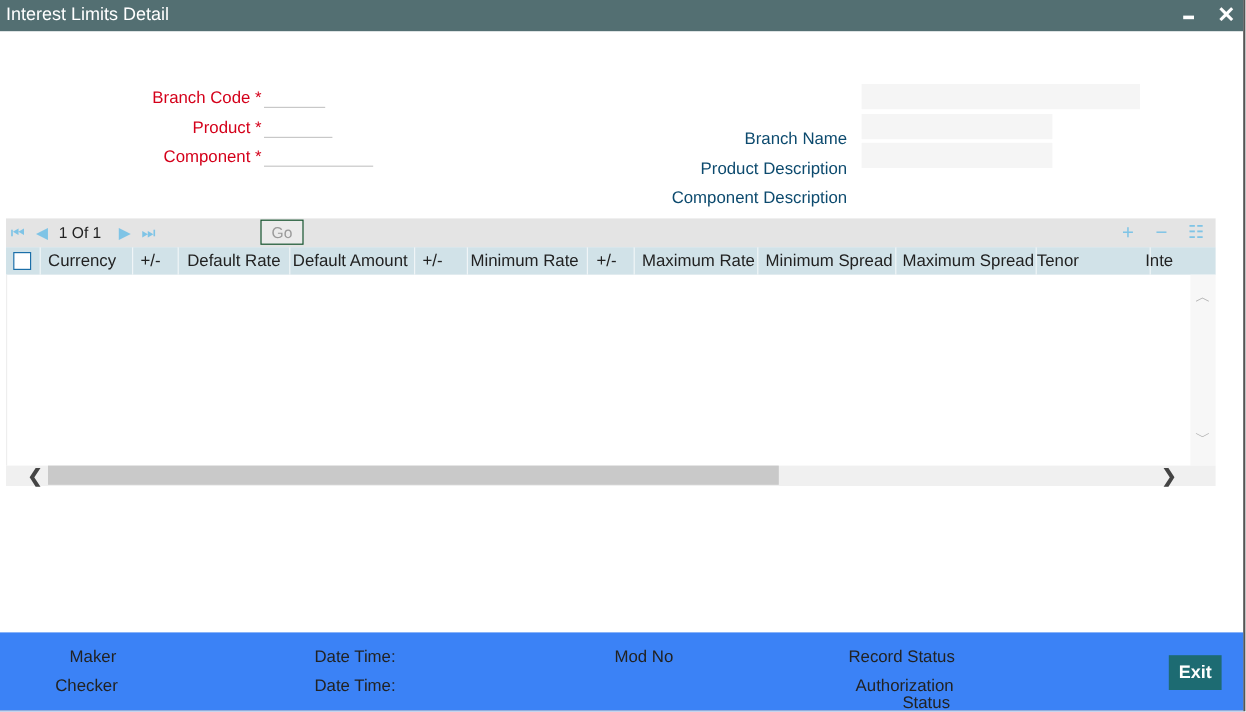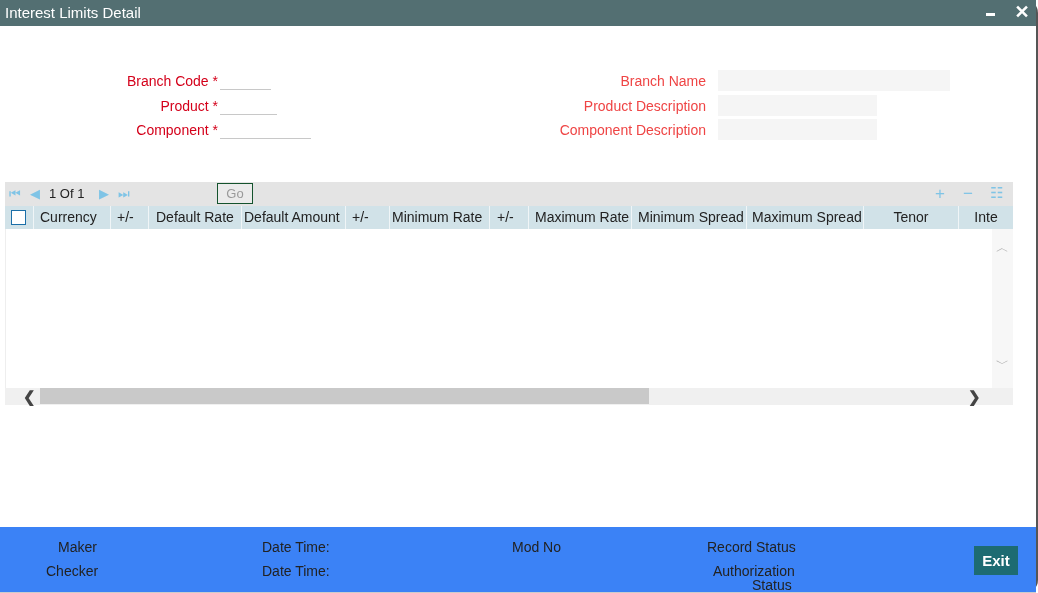--- a/index.html
+++ b/index.html
@@ -1,33 +1,33 @@
 <!DOCTYPE html>
 <html><head>
 <meta charset="utf-8">
 <style>
   * { box-sizing: border-box; margin: 0; padding: 0; }
   html, body { width: 1038px; height: 593px; overflow: hidden; background: #ffffff;
     font-family: "Liberation Sans", sans-serif; font-size: 14px; color: #222; }
-  .window { position: relative; width: 1038px; height: 593px; border-right: 2px solid #555; border-radius: 13px; }
+  .window { position: relative; width: 1038px; height: 593px; border-right: 2px solid #555; }
   .titlebar { position: absolute; left: 0; top: 0; width: 1036px; height: 26px; background: #536f72;
     color: #fff; }
   .titlebar .title { position: absolute; left: 5px; top: 4px; font-size: 15px; }
   .titlebar .btn { position: absolute; top: 2px; width: 20px; height: 20px; color: #fff; cursor: pointer; }
   .titlebar .min { left: 981px; }
   .titlebar .min::after { content: ""; position: absolute; left: 5px; top: 11px; width: 9px; height: 3px; background: #fff; }
   .titlebar .close { left: 1012px; font-size: 18px; font-weight: bold; line-height: 20px; text-align: center; }
 
   .menubar { position: absolute; left: 0; top: 26px; width: 1036px; height: 26px; background: #f2f3f6;
     border-bottom: 1px solid #e6e6e6; }
   .menubar .mi { position: absolute; top: 6px; font-size: 14px; color: #222; cursor: pointer; }
 
   .lbl { position: absolute; text-align: right; font-size: 14px; }
   .req { color: #d4001a; }
-  .plain { color: #ef4444; }
+  .plain { color: #0c4a6e; margin-top: 34px; }
   .ufield { position: absolute; height: 20px; border: none; border-bottom: 1px solid #c8c8c8; background: transparent; }
   .rofield { position: absolute; height: 21px; background: #f5f5f5; border: none; }
 
   .gridtoolbar { position: absolute; left: 5px; top: 182px; width: 1008px; height: 24px; background: #e4e4e4; }
   .nav { position: absolute; top: 4px; color: #7fc4e6; font-size: 13px; }
   .pageinfo { position: absolute; left: 44px; top: 4px; font-size: 13px; color: #222; }
   .gobtn { position: absolute; left: 212px; top: 1px; width: 36px; height: 21px; border: 1px solid #14532d;
     background: #ebebeb; color: #9a9a9a; font-size: 13px; text-align: center; line-height: 19px; }
   .tbicon { position: absolute; top: 2px; color: #7fc4e6; font-size: 17px; }
 
@@ -105,22 +105,22 @@
     <div class="hcell" style="left:29px; width:77px">Currency</div>
     <div class="hcell" style="left:106px; width:38px">+/-</div>
     <div class="hcell" style="left:145px; width:92px">Default Rate</div>
     <div class="hcell" style="left:233px; width:108px">Default Amount</div>
     <div class="hcell" style="left:341px; width:44px">+/-</div>
     <div class="hcell" style="left:381px; width:104px">Minimum Rate</div>
     <div class="hcell" style="left:486px; width:38px">+/-</div>
     <div class="hcell" style="left:524px; width:103px">Maximum Rate</div>
     <div class="hcell" style="left:741px; width:118px">Maximum Spread</div>
     <div class="hcell" style="left:627px; width:115px">Minimum Spread</div>
-    <div class="hcell" style="left:859px; width:95px; text-align:center; padding-left:0">Tenor</div>
-    <div class="hcell" style="left:954px; width:54px; text-align:center; padding-left:0; border-right:none">Inte</div>
+    <div class="hcell" style="left:859px; width:95px; padding-left:0">Tenor</div>
+    <div class="hcell" style="left:934px; width:54px; text-align:center; padding-left:0; border-right:none">Inte</div>
   </div>
 
   <div class="gridbody"></div>
 
   <div class="vscroll">
     <span class="arr" style="top:10px">︿</span>
     <span class="arr" style="top:126px">﹀</span>
   </div>
 
   <div class="hscroll">

